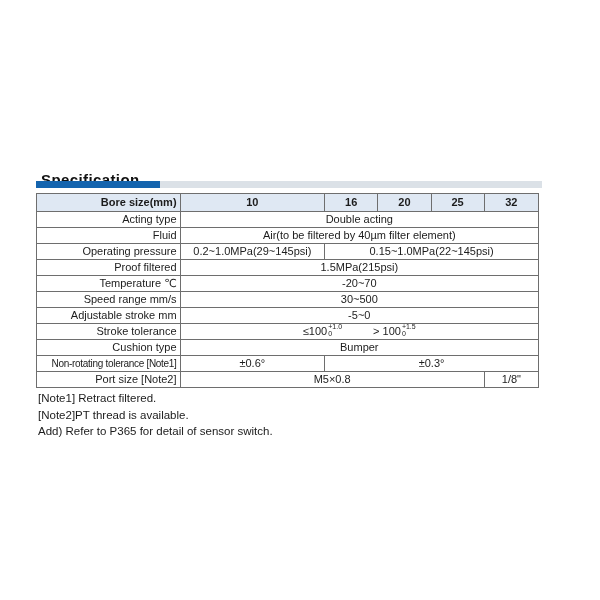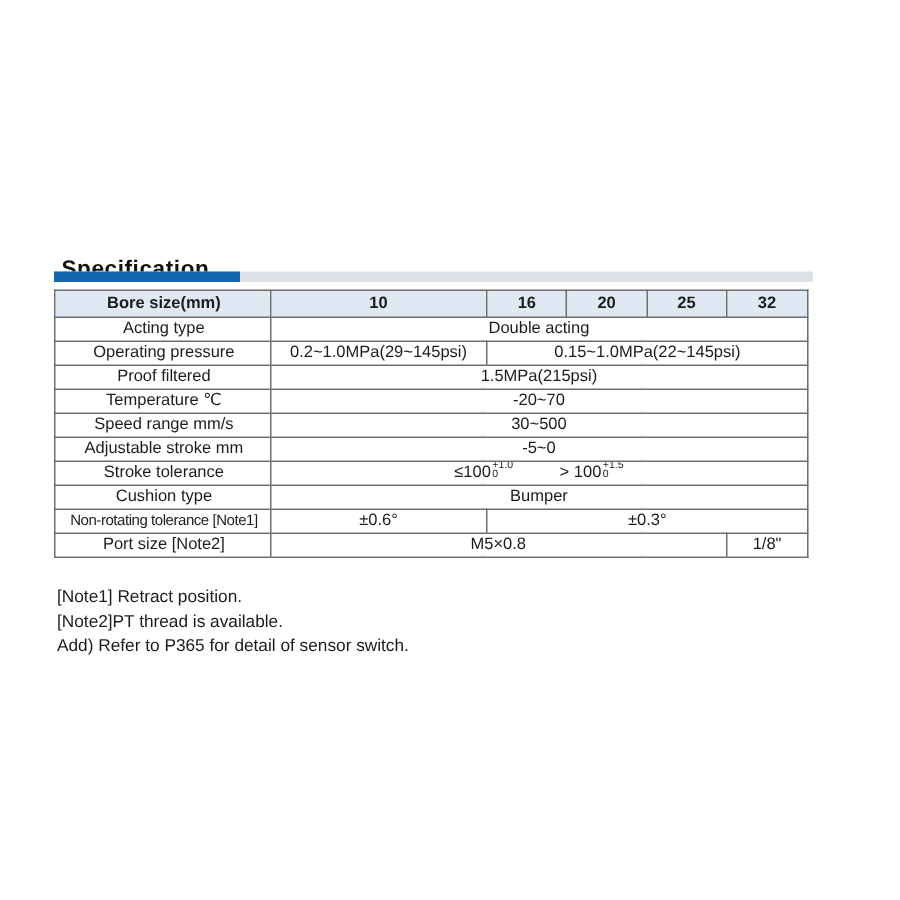--- a/index.html
+++ b/index.html
@@ -26,21 +26,21 @@
   }
   .spec td,.spec th{
     border:1px solid #6e6e6e;
     padding:0 3px;height:15px;line-height:13px;
     text-align:center;overflow:hidden;white-space:nowrap;
     font-weight:normal;
   }
   .spec thead th{
     background:#dfe8f3;font-weight:bold;height:17px;
   }
-  .spec .lbl{text-align:center;padding-left:5px;}
+  .spec .lbl{text-align:right;padding-left:5px;}
   .spec .small-lbl{font-size:10px;letter-spacing:-.3px;}
   .tolwrap{display:inline-block;}
   .tol{white-space:nowrap;}
   .tol + .tol{margin-left:31px;}
   .stack{
     display:inline-flex;flex-direction:column;vertical-align:middle;
     font-size:7px;line-height:6.5px;text-align:left;margin-left:1px;
     position:relative;top:-1px;
   }
   .notes{
@@ -73,20 +73,24 @@
       <th>16</th>
       <th>20</th>
       <th>25</th>
       <th>32</th>
     </tr>
   </thead>
   <tbody>
     <tr>
       <td class="lbl">Acting type</td>
       <td colspan="5">Double acting</td>
+    </tr>
+    <tr>
+      <td class="lbl">Fluid</td>
+      <td colspan="5">Air(to be filtered by 40µm filter element)</td>
     </tr>
     <tr>
       <td class="lbl">Operating pressure</td>
       <td colspan="1">0.2~1.0MPa(29~145psi)</td>
       <td colspan="4">0.15~1.0MPa(22~145psi)</td>
     </tr>
     <tr>
       <td class="lbl">Proof filtered</td>
       <td colspan="5">1.5MPa(215psi)</td>
     </tr>
@@ -127,16 +131,16 @@
     </tr>
     <tr>
       <td class="lbl">Port size [Note2]</td>
       <td colspan="4">M5×0.8</td>
       <td colspan="1">1/8"</td>
     </tr>
   </tbody>
 </table>
 
 <div class="notes">
-  <p>[Note1] Retract position.</p>
+  <p>[Note1] Retract filtered.</p>
   <p>[Note2]PT thread is available.</p>
   <p>Add) Refer to P365 for detail of sensor switch.</p>
 </div>
 
 </body></html>

